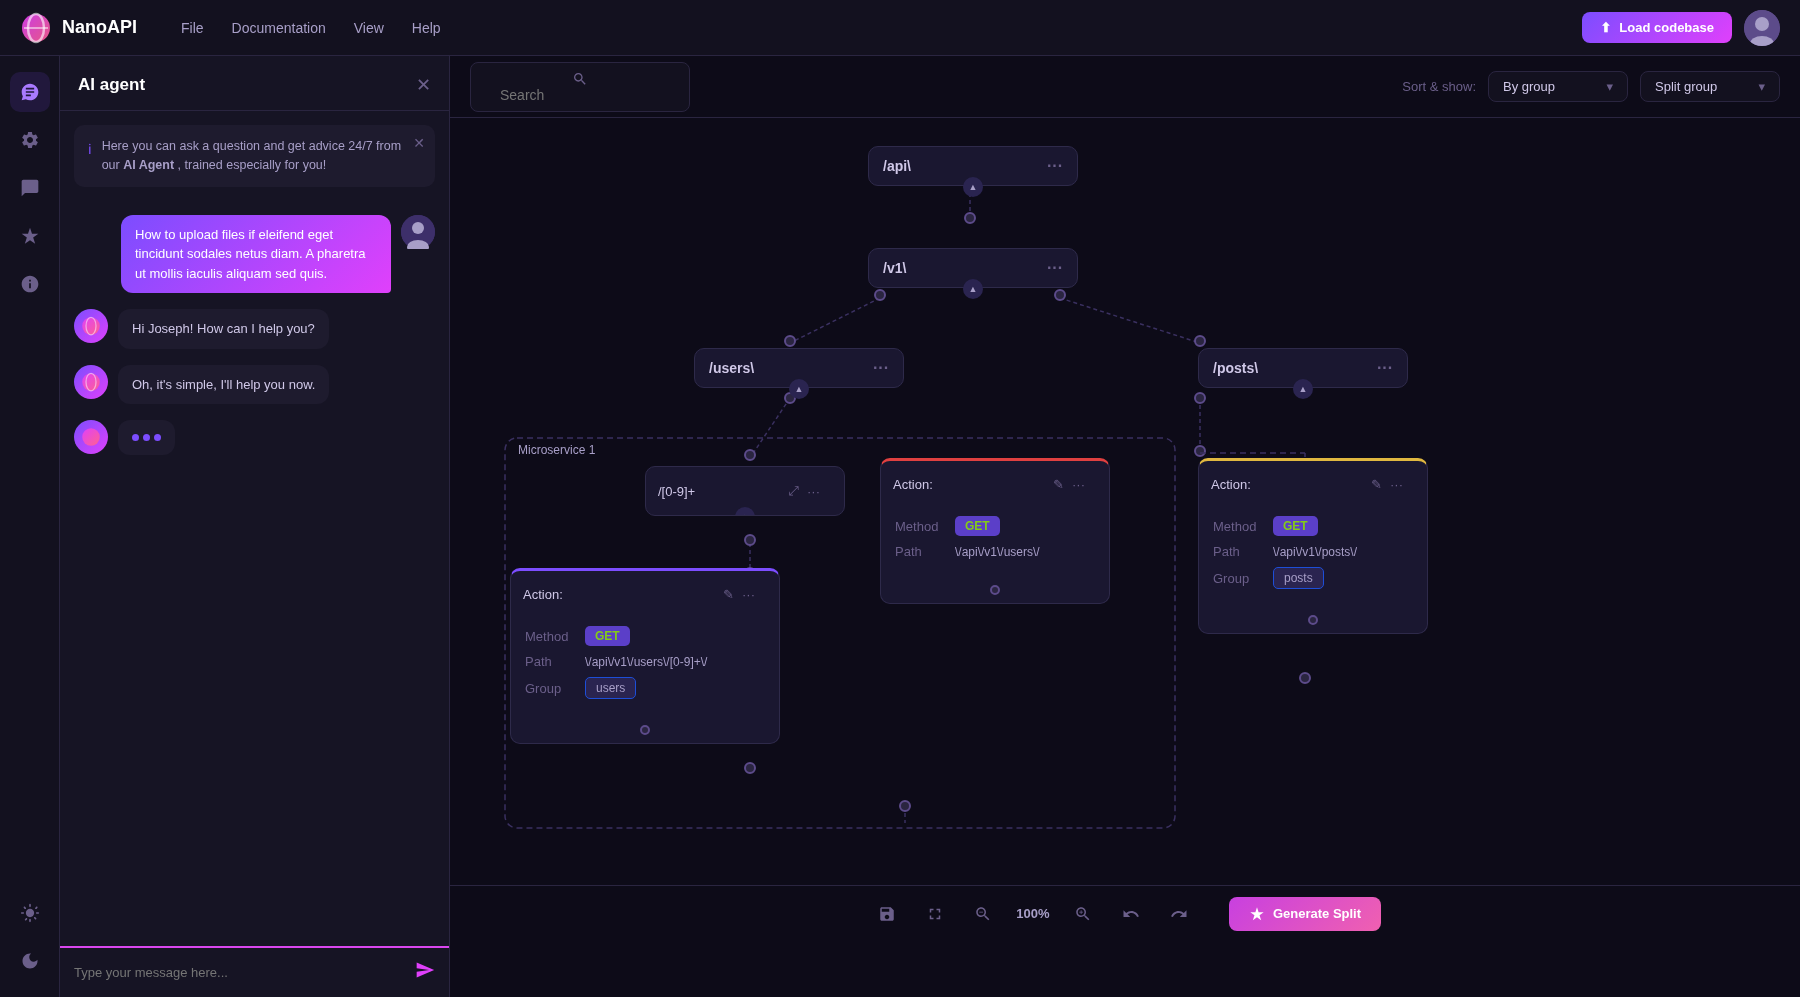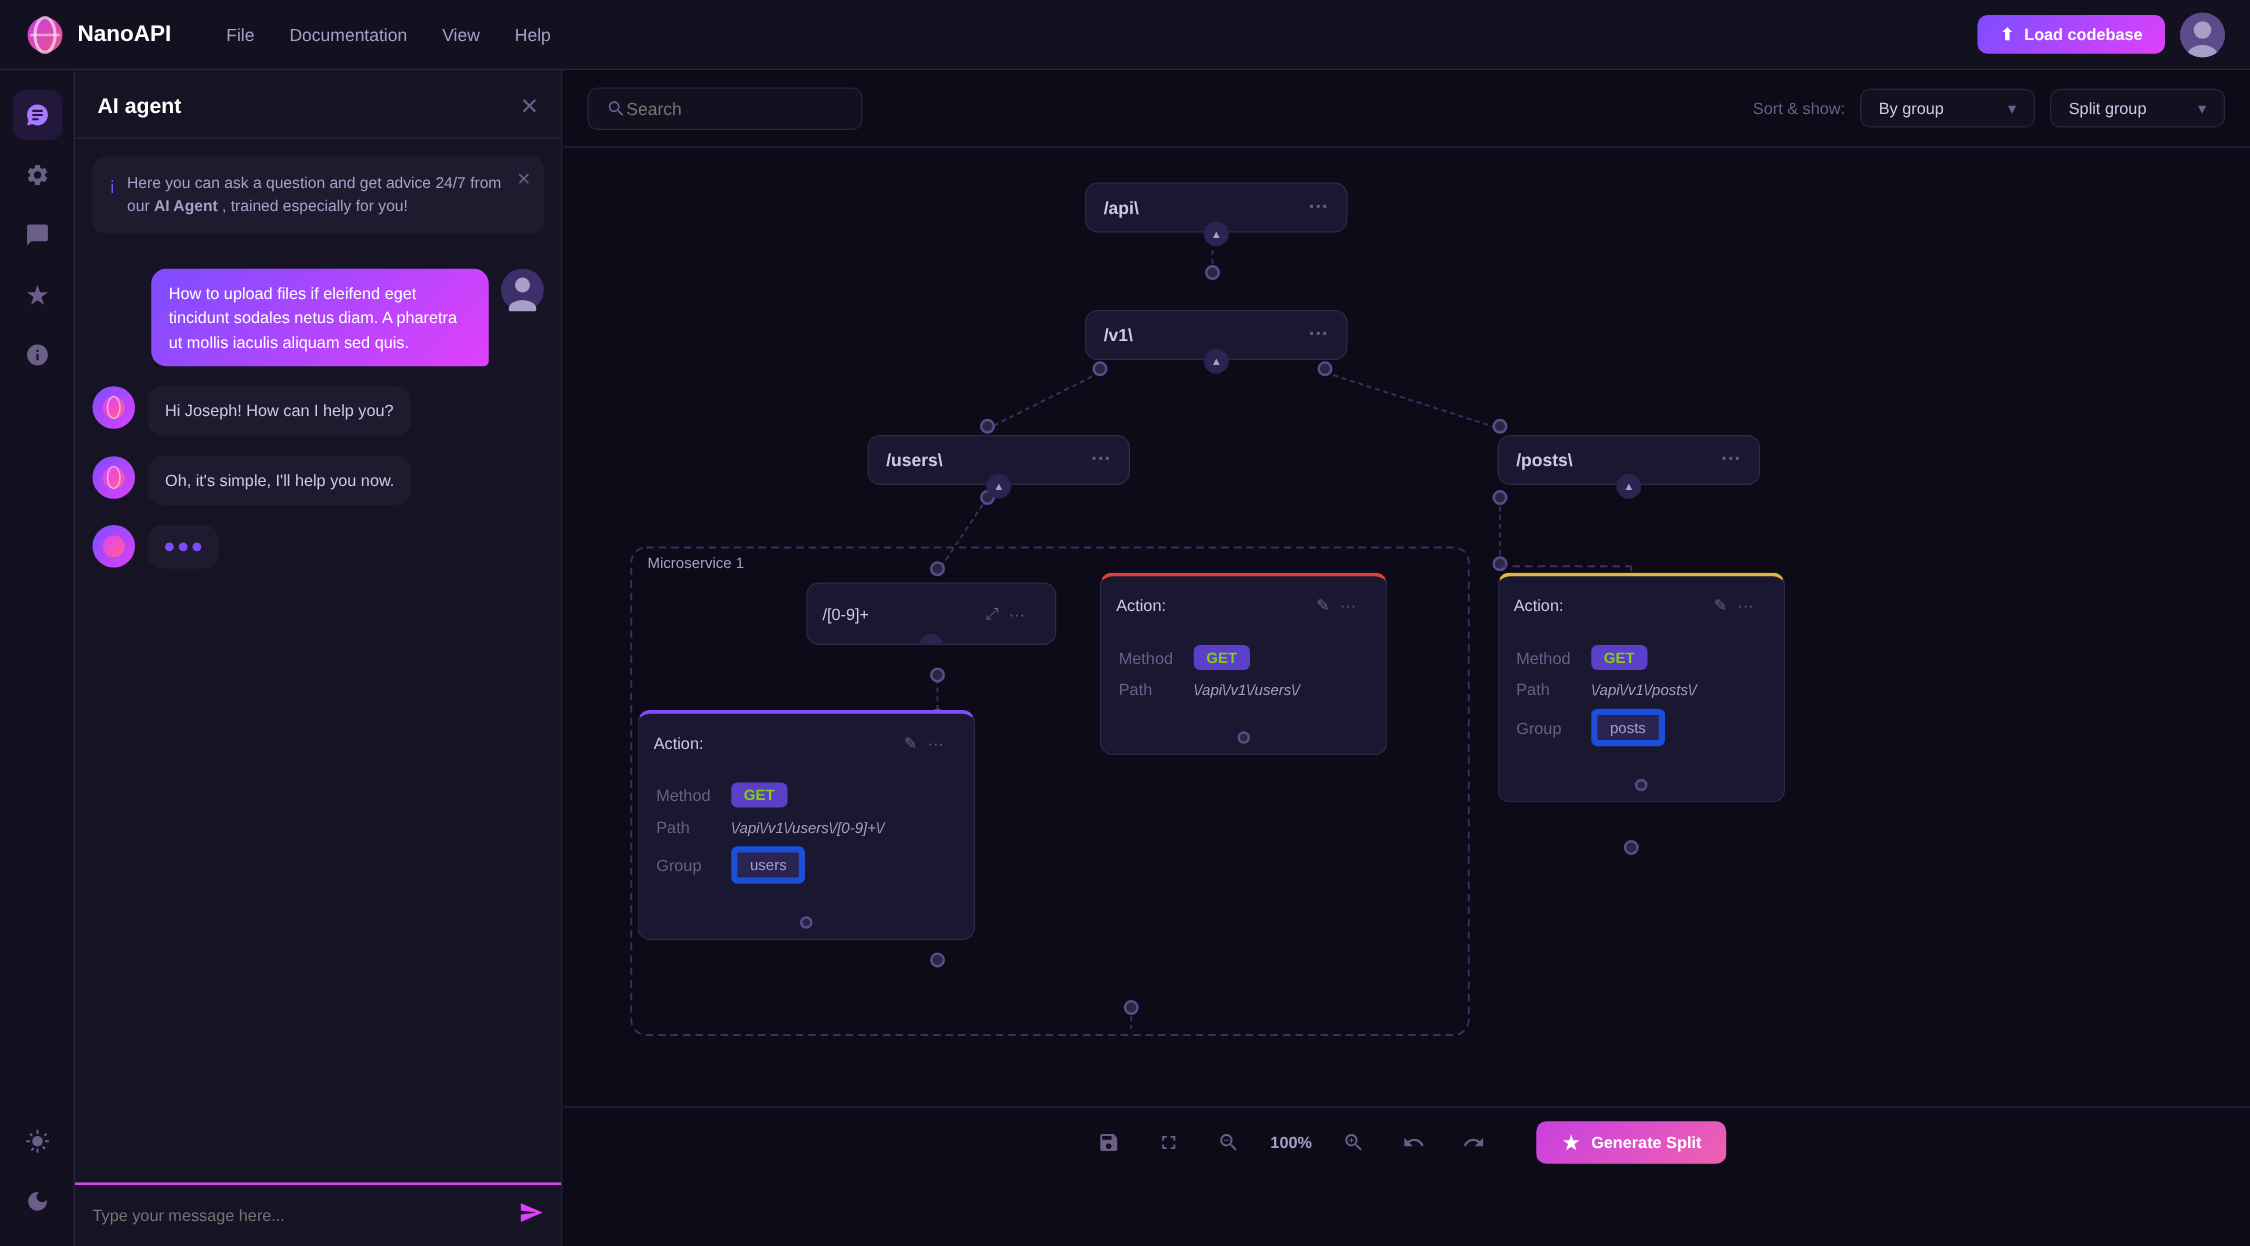--- a/index.html
+++ b/index.html
@@ -287,20 +287,21 @@
     }
     .search-box {
       display: flex;
       align-items: center;
       background: #13111f;
       border: 1px solid #2a2540;
       border-radius: 8px;
       padding: 8px 14px;
       gap: 0;
       min-width: 220px;
+      flex-direction: column;
     }
     .search-input {
       background: transparent;
       border: none;
       outline: none;
       color: #a89fc8;
       font-size: 14px;
       width: 160px;
     }
     .sort-label {
@@ -390,27 +391,27 @@
     .method-badge {
       border-radius: 5px;
       padding: 3px 10px;
       font-size: 12px;
       font-weight: 700;
       color: #84cc16;
     }
     .method-badge.get { background: #5b3fc8; }
     .group-badge {
       background: #2a2450;
-      border: 5px solid #1d4ed8;
+      border: 1px solid #1d4ed8;
       border-radius: 5px;
       padding: 3px 10px;
       font-size: 12px;
       color: #a89fc8;
     }
-    .path-text { color: #a89fc8; font-size: 12px; font-style: italic; }
+    .path-text { color: #a89fc8; font-size: 12px; }
 
     
     .connectors-svg {
       position: absolute;
       top: 0; left: 0;
       width: 100%;
       height: 100%;
       pointer-events: none;
     }
 

